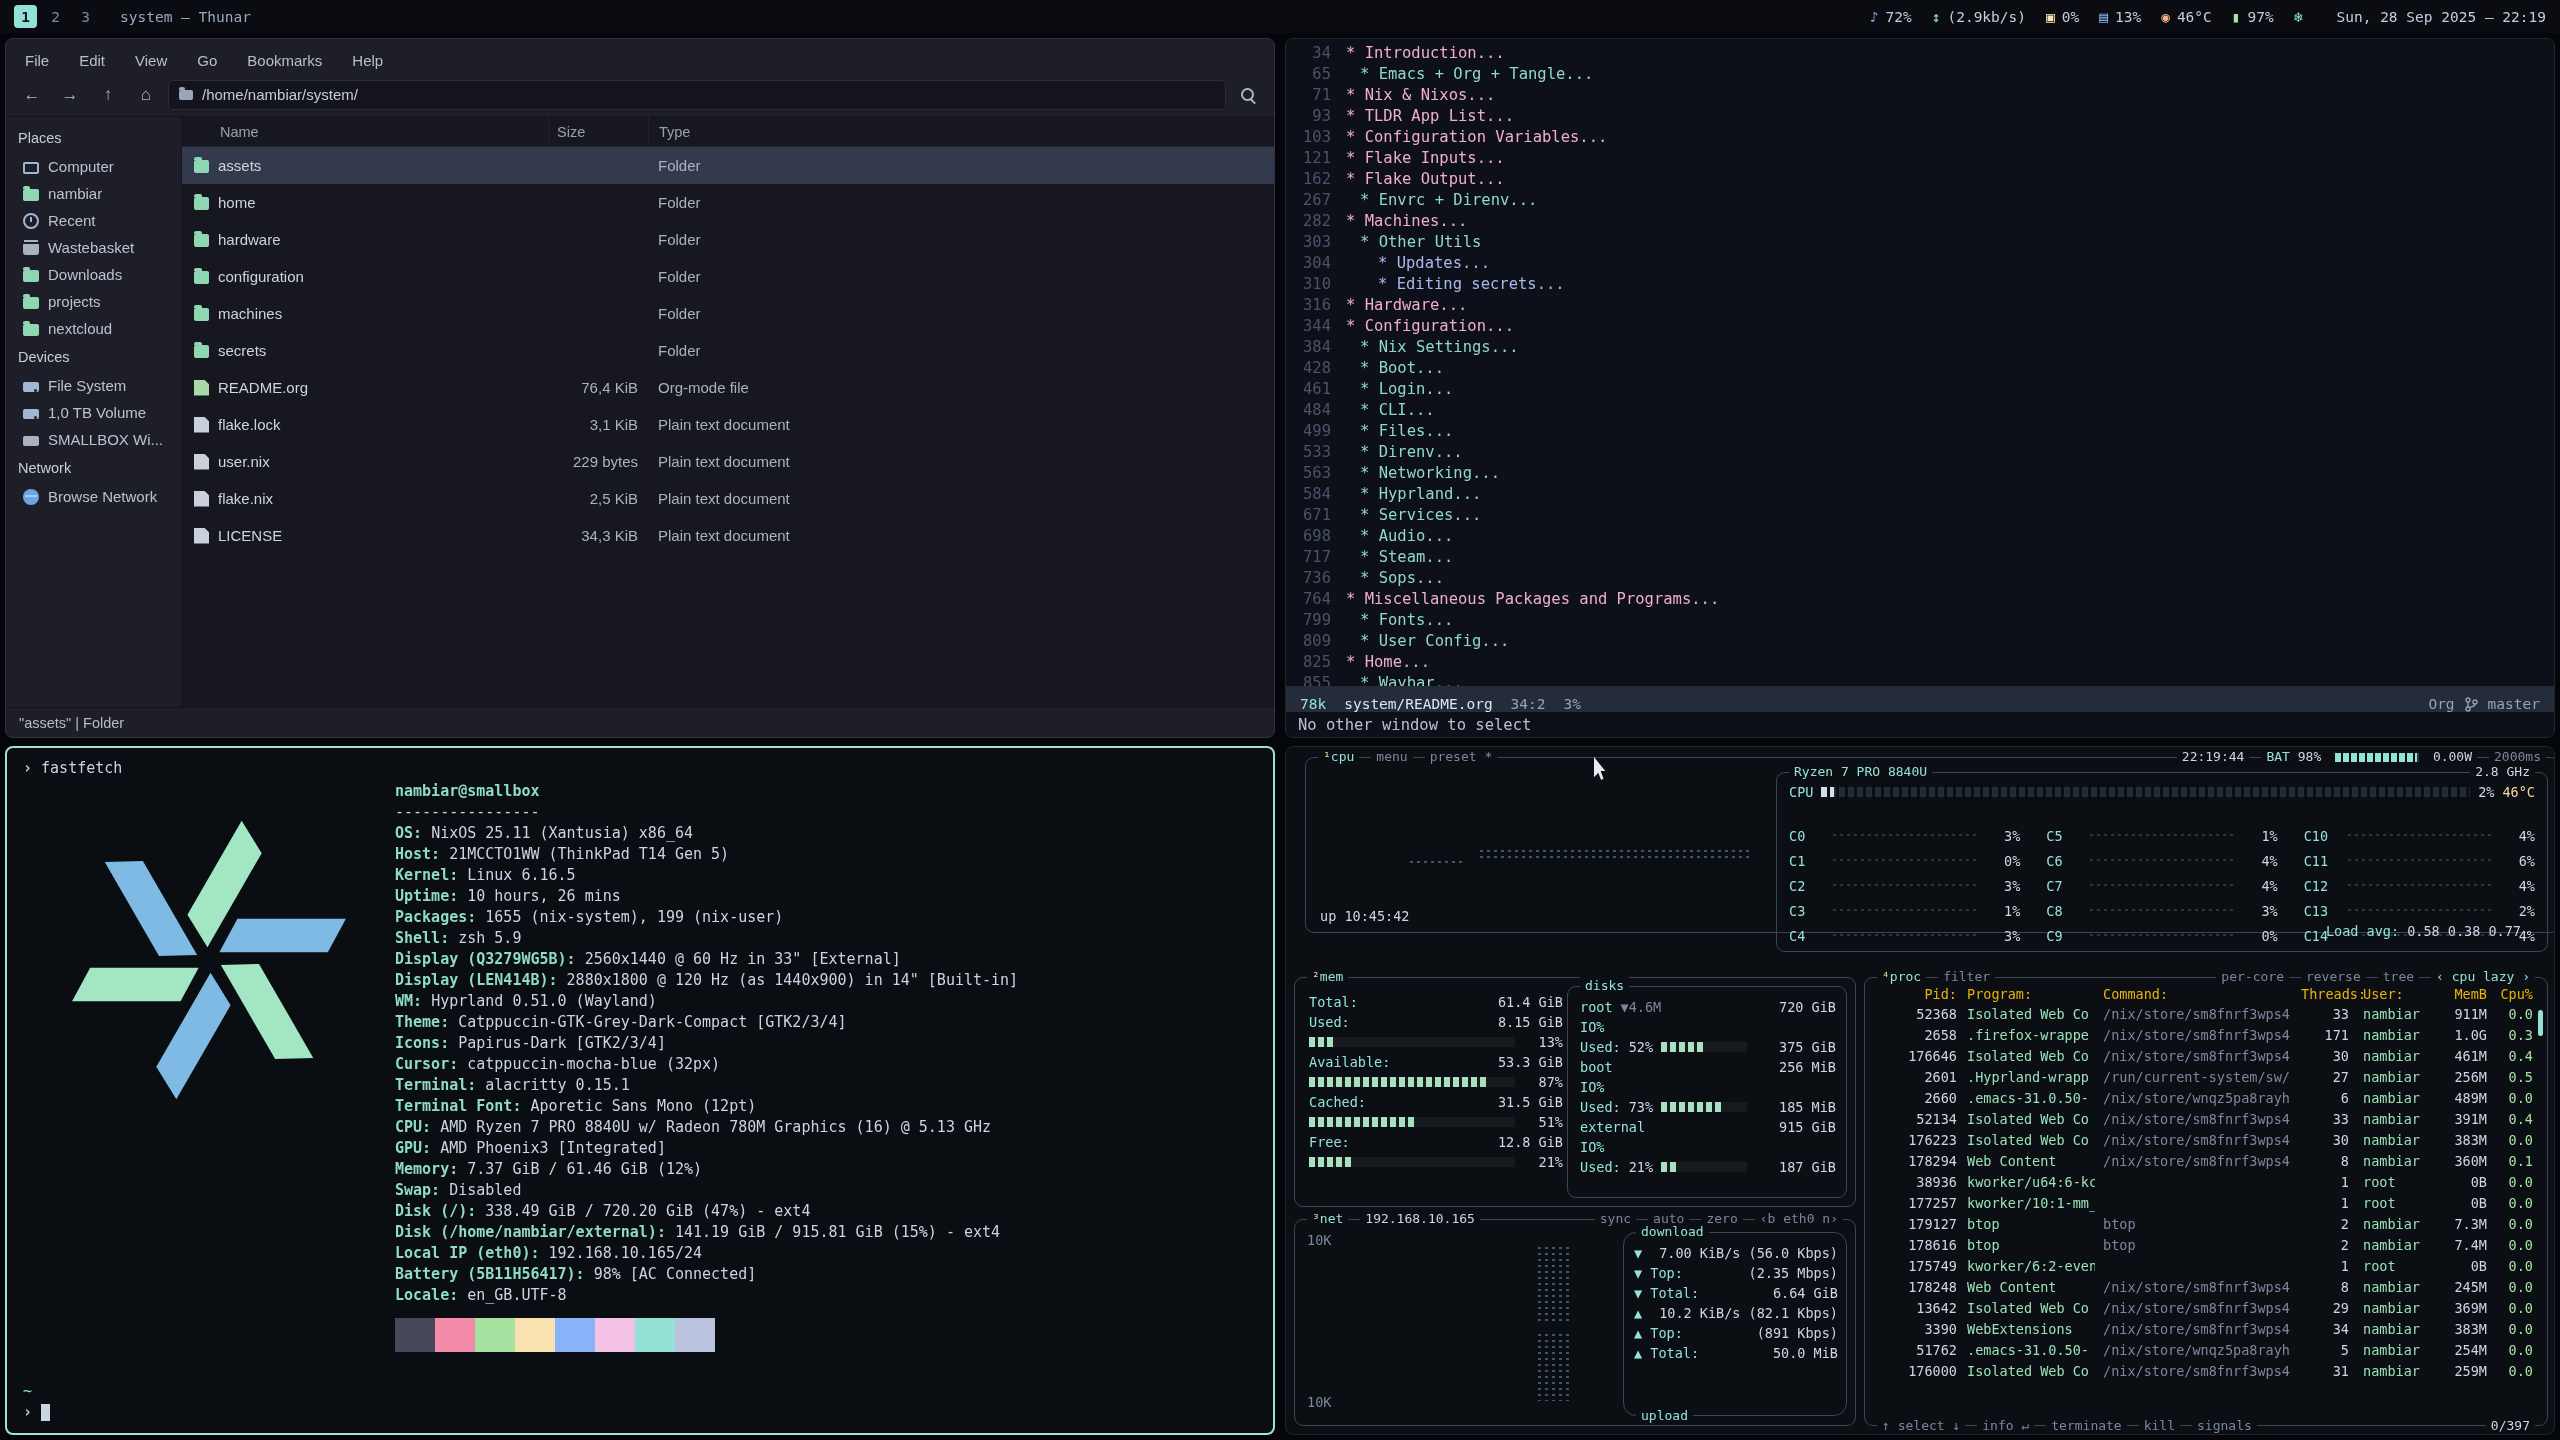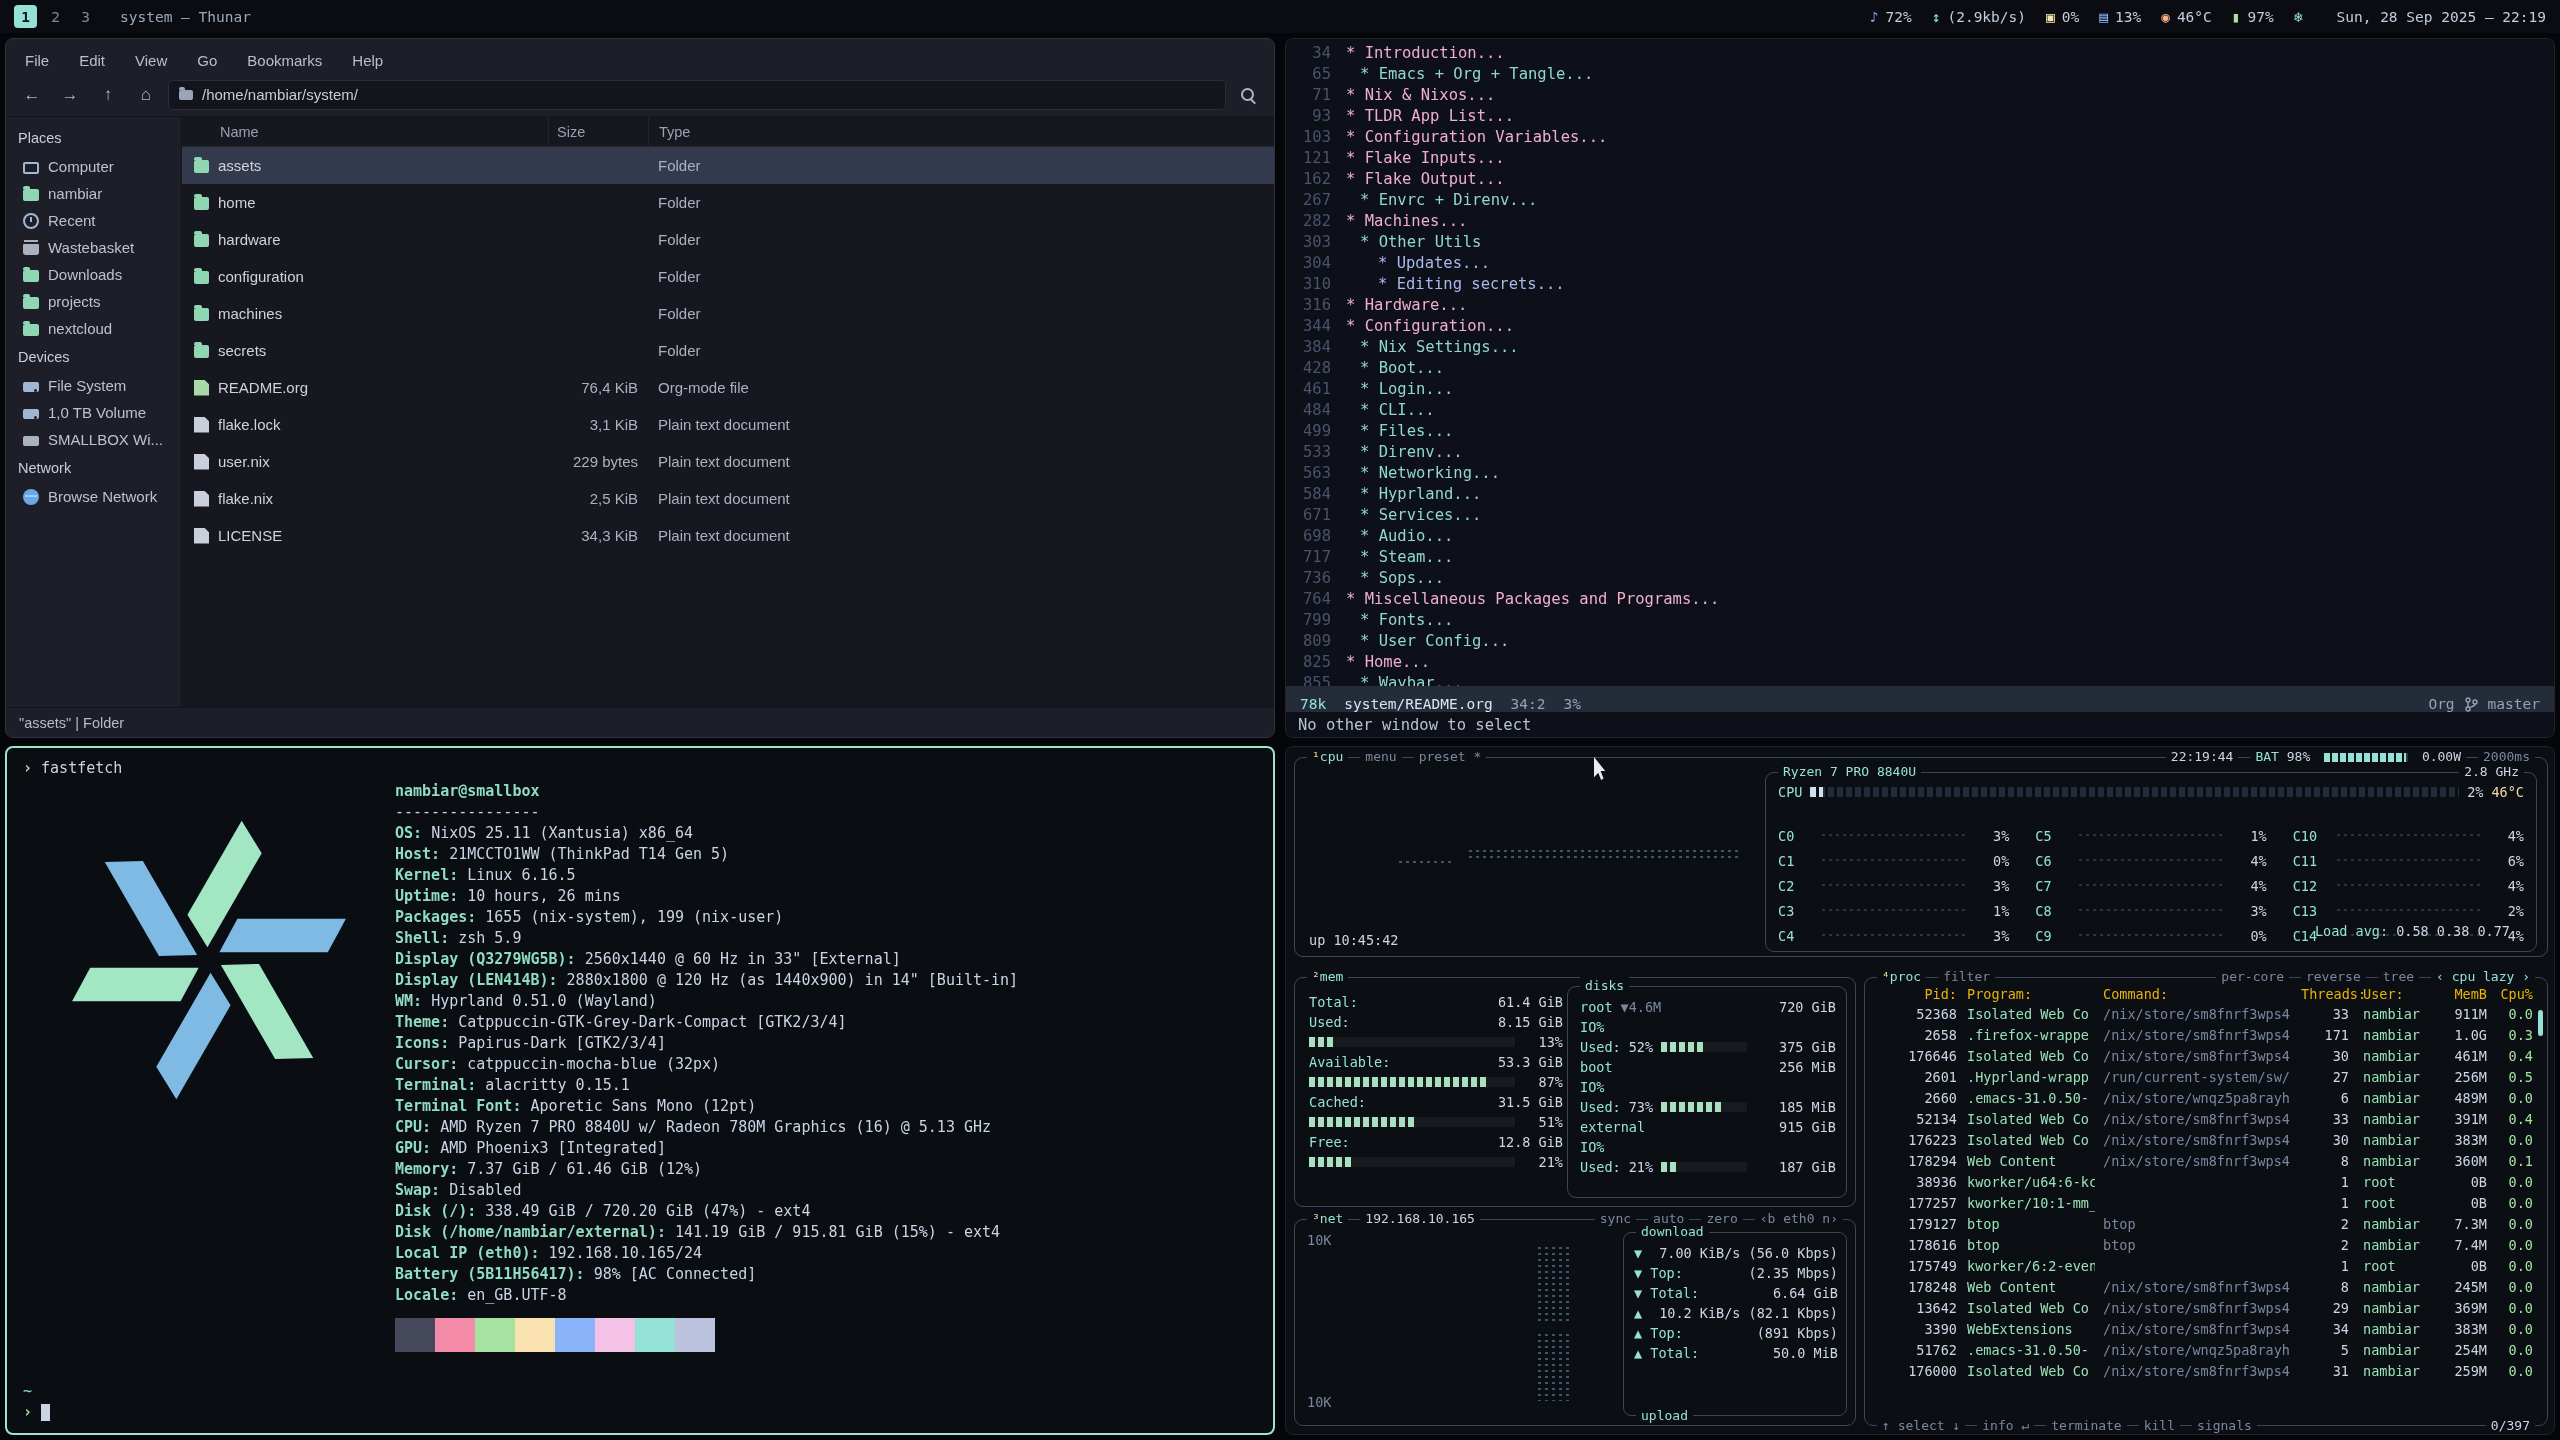--- a/index.html
+++ b/index.html
@@ -103,30 +103,30 @@
 .ff-user{color:#8fdcc0;font-weight:bold}
 .pal{display:flex;margin-top:12px}
 .pal-block{width:40px;height:34px}
 .term-tail{margin-top:auto}
 .cursor-block{display:inline-block;width:9px;height:17px;background:#c9d4e4;vertical-align:text-bottom}
 
 
 .btop{left:1285px;top:746px;width:1270px;height:689px;background:#0b0e13;
       border:1px solid #20242f;font-size:13.5px;line-height:20px}
 .box{position:absolute;border:1px solid #3a4658;border-radius:9px}
-.cpu-box{left:8px;top:10px;width:1254px;height:200px}
+.cpu-box{left:19px;top:10px;width:1254px;height:176px}
 .memdisk-box{left:8px;top:230px;width:562px;height:230px}
 .net-box{left:8px;top:472px;width:562px;height:207px}
 .proc-box{left:578px;top:230px;width:684px;height:449px}
 .ryzen-box{position:absolute;left:470px;top:14px;width:772px;height:180px;
            border:1px solid #3a4658;border-radius:9px}
 .disks-box{position:absolute;right:8px;top:8px;width:280px;height:212px;
            border:1px solid #3a4658;border-radius:9px}
 .netstats-box{position:absolute;right:8px;top:12px;width:224px;height:184px;
-              border:1px solid #3a4658;border-radius:8px}
+              border:1px solid #3a4658;border-radius:13px}
 .brow{position:absolute;top:-10px;left:12px;right:12px;display:flex;align-items:center;
       gap:12px;height:18px;line-height:18px;font-size:13px}
 .brow.bottom{top:auto;bottom:-10px}
 .tok{background:#0b0e13;padding:0 5px;white-space:nowrap}
 .hk{color:#f5d8a0}
 .t{color:#94e2d5}
 .w{color:#ccd6e6}
 .g{color:#a6e3a1}
 .dim{color:#7b87a0}
 .yel{color:#f5d8a0}

